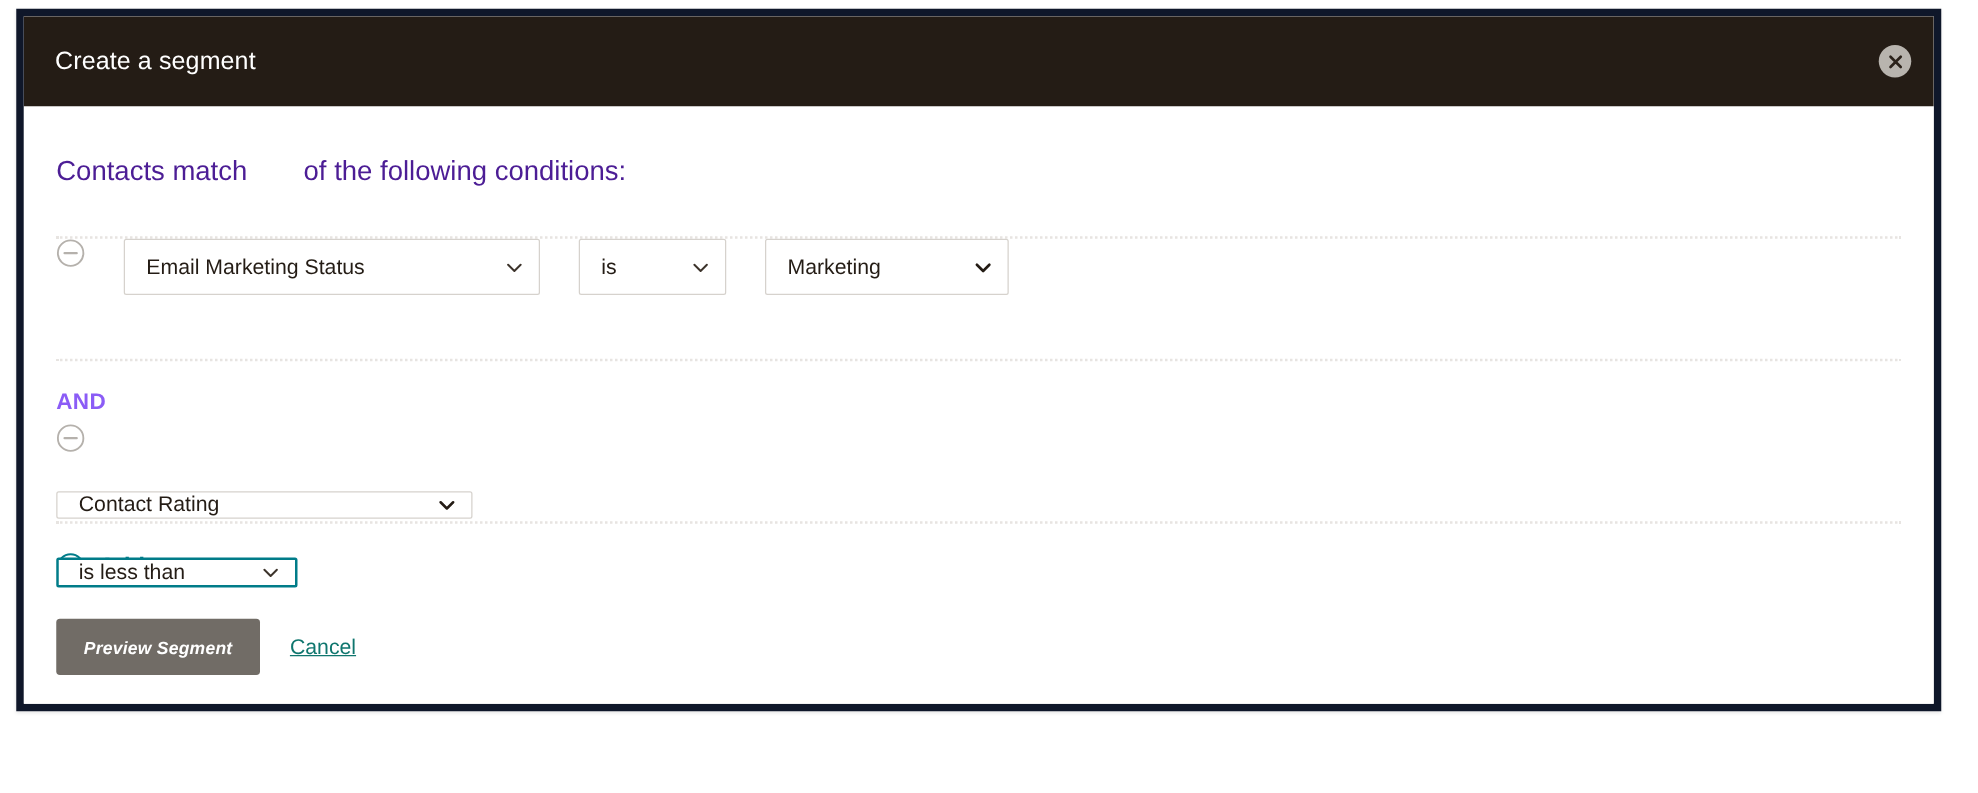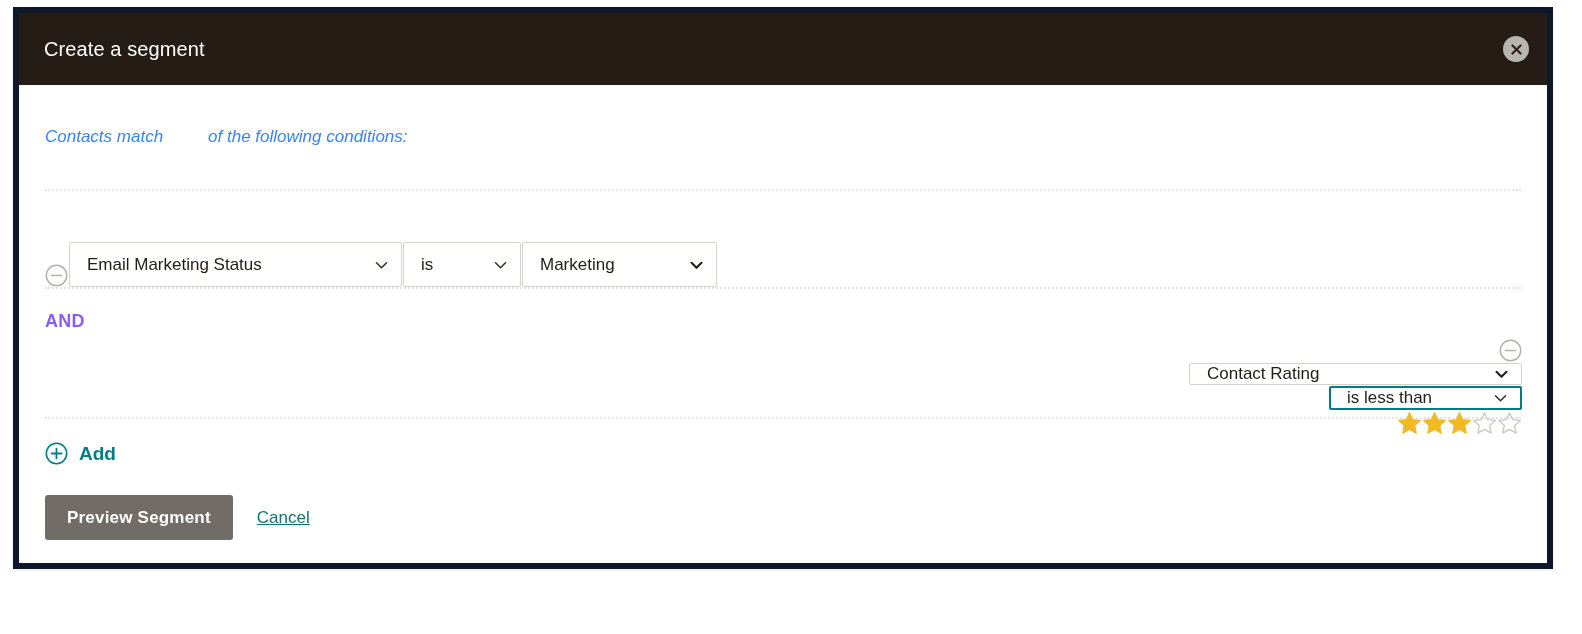--- a/index.html
+++ b/index.html
@@ -76,24 +76,23 @@
     height: 534px;
   }
 
   .match-row {
     display: flex;
     align-items: center;
     height: 104px;
     padding-left: 1px;
   }
   .match-text {
-    font-size: 17px;
-    color: #3b82f6;
+    font-size: 22px;
+    color: #4c1d95;
     line-height: 24px;
-    font-style: italic;
   }
   .match-text.lead { margin-right: 22px; }
   .match-text.trail { margin-left: 23px; }
 
   
   .select {
     position: relative;
     display: inline-flex;
     align-items: center;
     height: 45px;
@@ -130,23 +129,23 @@
   
   .divider {
     height: 0;
     border-top: 2px dotted #e7e4e1;
     margin: 0 1px;
   }
 
   
   .condition-row {
     display: flex;
-    align-items: flex-end;
+    align-items: flex-start;
     height: 96px;
-    gap: 1px;
+    gap: 31px;
     padding-left: 1px;
   }
   .condition-row.second { height: 78px; flex-direction: column; }
 
   .remove-button {
     width: 23px;
     height: 23px;
     flex: 0 0 23px;
     border: none;
     background: transparent;
@@ -205,27 +204,28 @@
     align-items: center;
     gap: 24px;
     padding-left: 1px;
     padding-top: 8px;
   }
   .btn-primary {
     background: #716c66;
     color: #ffffff;
     border: none;
     border-radius: 3px;
-    font-size: 17px;
+    font-size: 14px;
     font-weight: 700;
     padding: 12px 22px;
     height: 45px;
     cursor: pointer;
     font-family: "Liberation Sans", sans-serif;
     letter-spacing: 0.2px;
+    font-style: italic;
   }
   .btn-cancel {
     color: #0f766e;
     font-size: 17px;
     text-decoration: underline;
     cursor: pointer;
     background: none;
     border: none;
     padding: 0;
     font-family: "Liberation Sans", sans-serif;

